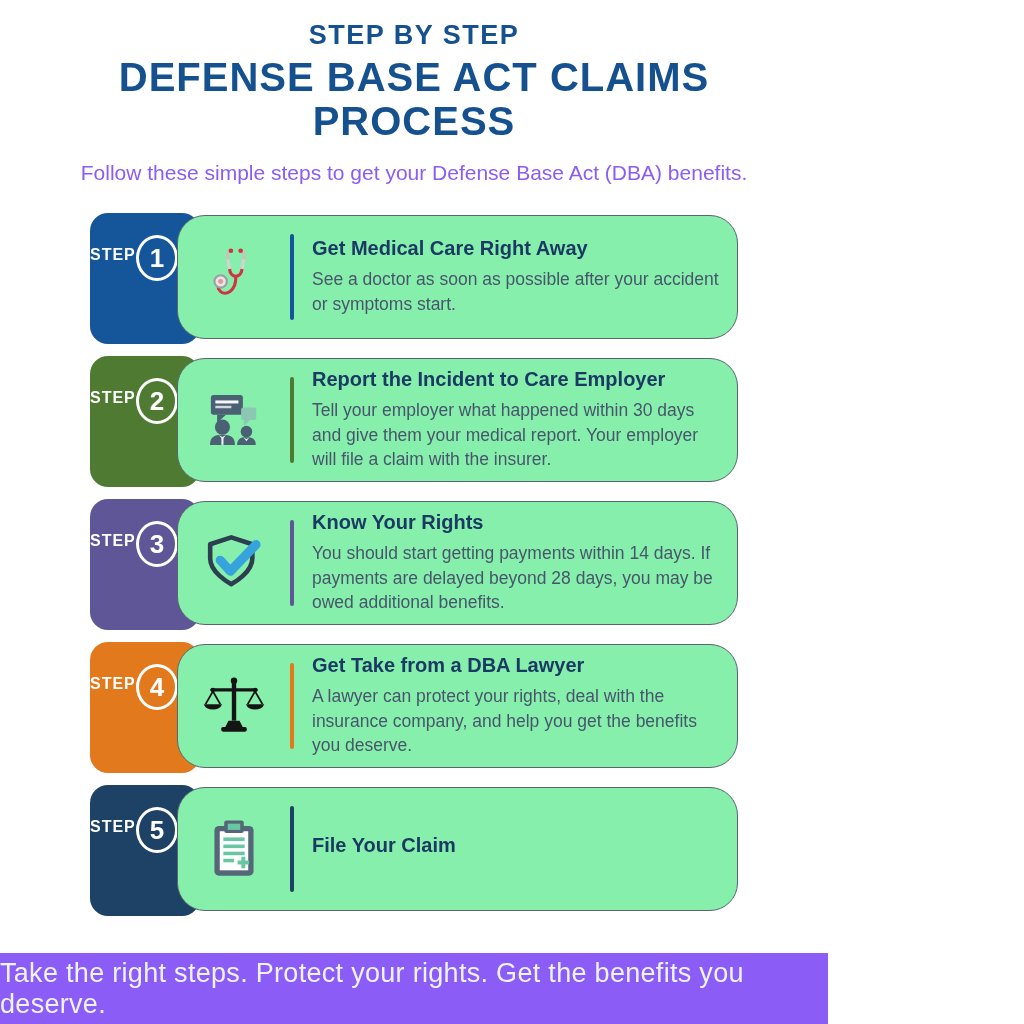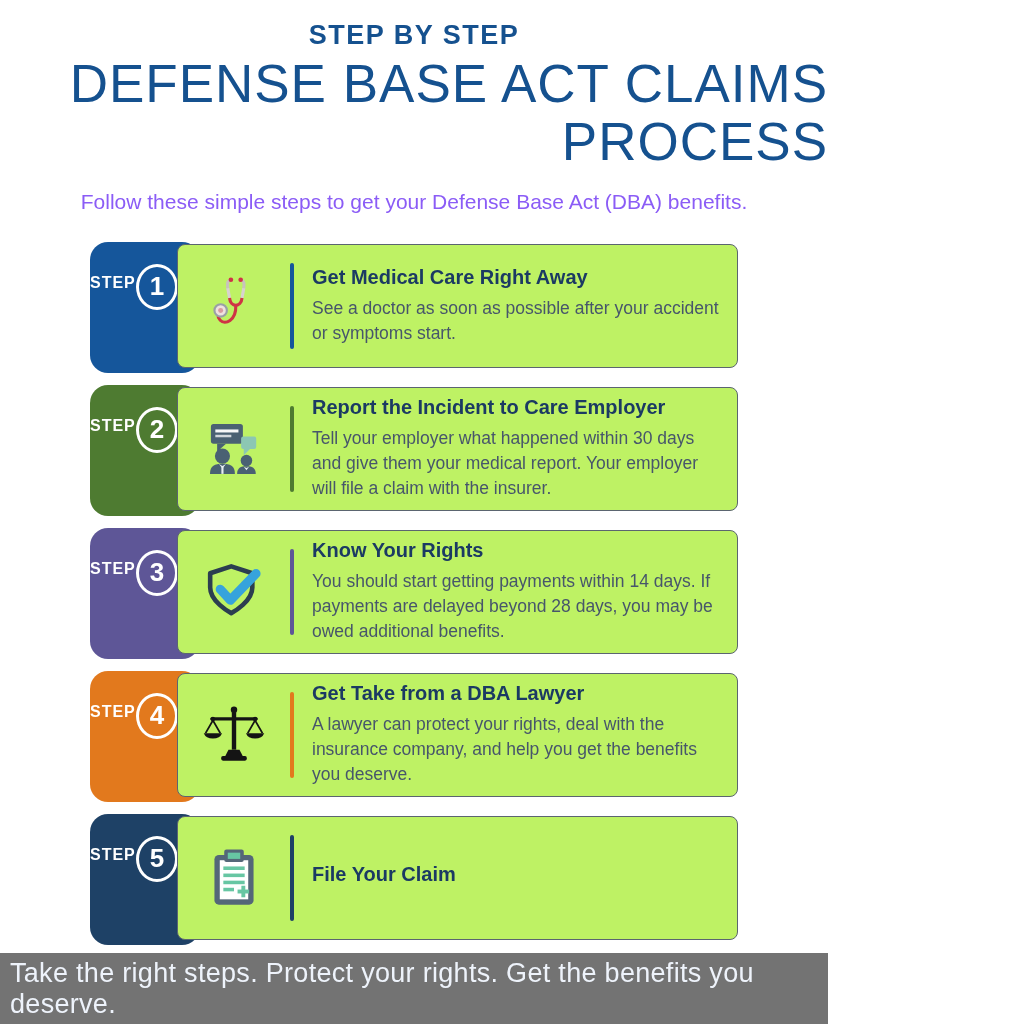--- a/index.html
+++ b/index.html
@@ -14,26 +14,25 @@
   }
   .header { text-align: center; padding-top: 20px; }
   .eyebrow {
     font-size: 27px;
     font-weight: 800;
     letter-spacing: 1.5px;
     color: #15518f;
   }
   .main-title {
     margin-top: 4px;
-    font-size: 53px;
-    font-weight: 400;
+    font-size: 40px;
+    font-weight: 700;
     letter-spacing: 1px;
     line-height: 1.1;
     color: #15518f;
-    text-align: right;
   }
   .subtitle {
     margin-top: 18px;
     font-size: 21px;
     color: #33689c;
   }
   .steps {
     width: 648px;
     margin: 30px auto 0 auto;
   }
@@ -63,23 +62,23 @@
     border: 3px solid #ffffff;
     border-radius: 50%;
     display: flex; align-items: center; justify-content: center;
     color: #ffffff;
     font-size: 26px;
     font-weight: 700;
   }
   .card {
     position: absolute;
     left: 87px; right: 0; top: 0; bottom: 0;
-    background: #bef264;
+    background: #86efac;
     border: 1.5px solid #5b6570;
-    border-radius: 8px;
+    border-radius: 28px;
     display: flex;
     align-items: center;
     z-index: 1;
   }
   .icon-wrap {
     width: 112px;
     flex: 0 0 112px;
     display: flex;
     align-items: center;
     justify-content: center;
@@ -280,17 +279,17 @@
         </div>
         <div class="divider" style="background-color: rgb(30, 65, 102);"></div>
         <div class="text-block">
           <div class="card-title">File Your Claim</div>
         </div>
       </div>
     </div>
 
   </div>
 
-  <div class="footer" style="background-color: #737373; padding-left: 10px;">
+  <div class="footer" style="background-color: #8b5cf6;">
     <span>Take the right steps. Protect your rights. Get the benefits you deserve.</span>
   </div>
 
 </div>
 
 </body></html>

